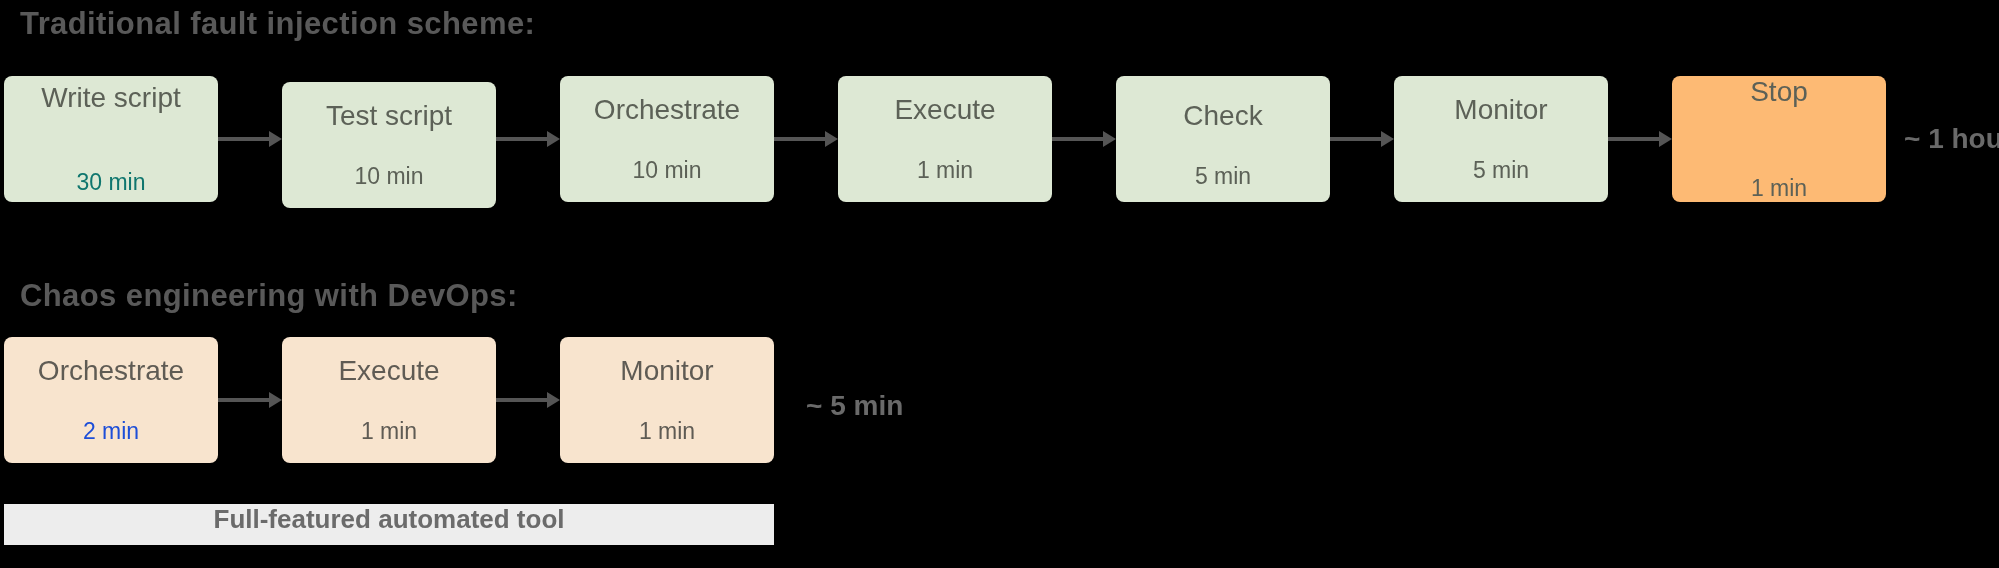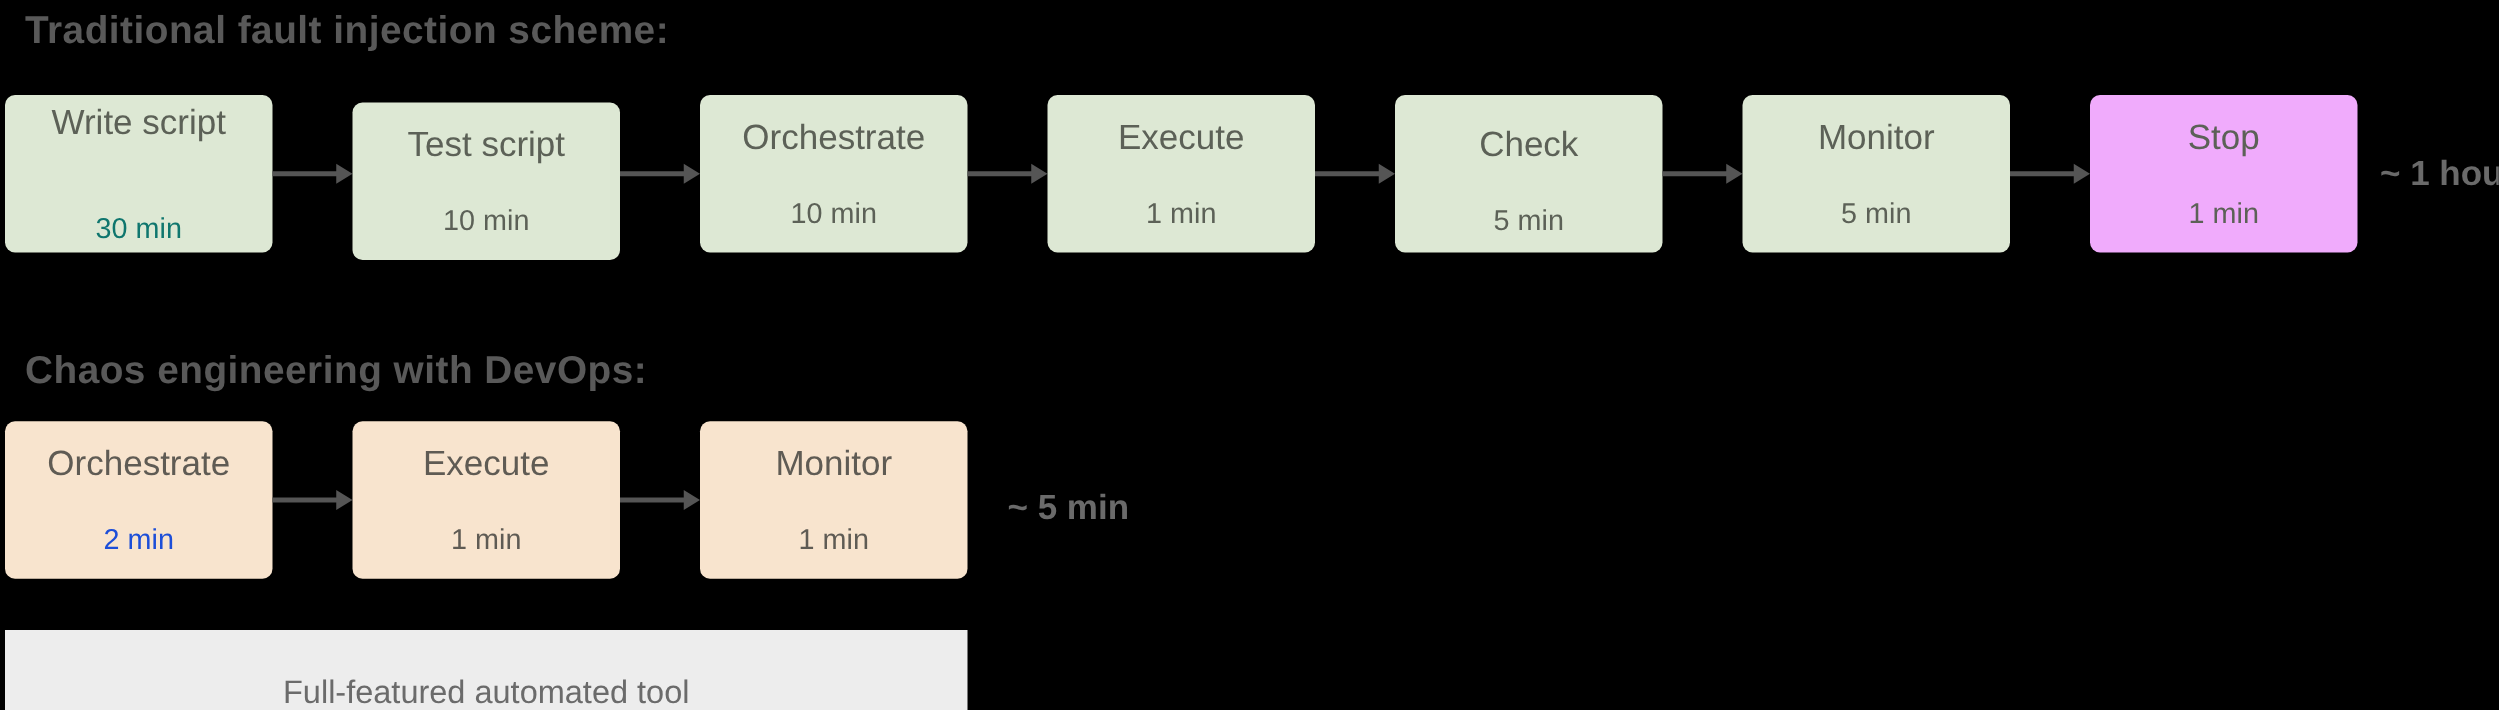--- a/index.html
+++ b/index.html
@@ -82,25 +82,26 @@
     white-space: nowrap;
   }
   #row-traditional .total-label { margin-left: 18px; }
   #row-chaos       .total-label { margin-left: 32px; margin-top: 12px; }
 
   #footer-bar {
     position: absolute;
     left: 4px;
     top: 504px;
     width: 770px;
-    height: 65px;
+    height: 41px;
     background: var(--bar-bg, #ededed);
     display: flex;
-    align-items: flex-end;
+    align-items: flex-start;
     justify-content: center;
+    font-weight: bold;
   }
   #footer-label {
     font-size: 26px;
     color: var(--bar-text, #6b6b6b);
     white-space: nowrap;
   }
 </style>
 </head>
 <body style="background: rgb(0, 0, 0);">
 
@@ -150,21 +151,21 @@
         <div class="arrow-head"></div>
       </div>
       <div class="step-box" style="background: rgb(221, 232, 212);">
         <div class="step-label" style="color: rgb(92, 97, 87);">Monitor</div>
         <div class="step-duration" style="color: rgb(92, 97, 87);">5 min</div>
       </div>
       <div class="flow-arrow">
         <div class="arrow-line"></div>
         <div class="arrow-head"></div>
       </div>
-      <div class="step-box" style="background: #f0abfc;">
+      <div class="step-box" style="background: #fdba74; justify-content: space-between;">
         <div class="step-label" style="color: rgb(92, 97, 87);">Stop</div>
         <div class="step-duration" style="color: rgb(92, 97, 87);">1 min</div>
       </div>
       <span class="total-label">~ 1 hour</span>
   </div>
 
   <div class="section-title" id="title-chaos">Chaos engineering with DevOps:</div>
 
   <div class="flow-row" id="row-chaos">
     <div class="step-box" style="background: rgb(248, 228, 206);">

